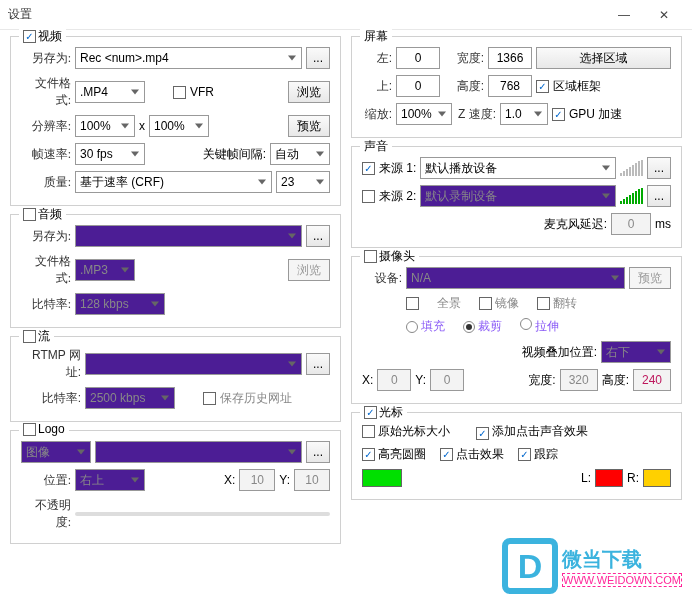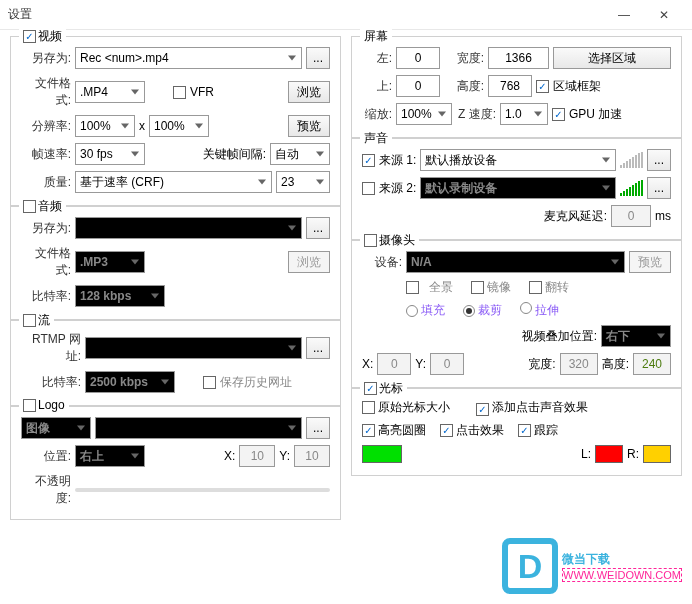--- a/index.html
+++ b/index.html
@@ -2,31 +2,31 @@
 <html><head>
 <meta charset="utf-8">
 <style>
 * { box-sizing: border-box; margin: 0; padding: 0; font-family: "Microsoft YaHei", "SimSun", Arial, sans-serif; font-size: 12px; }
 body { background: #fff; width: 692px; height: 604px; overflow: hidden; position: relative; }
 .titlebar { height: 30px; display: flex; align-items: center; padding: 0 8px; border-bottom: 1px solid #e8e8e8; }
 .titlebar .title { flex: 1; color: #333; }
 .winbtn { width: 40px; height: 24px; display: flex; align-items: center; justify-content: center; color: #444; }
 .content { display: flex; padding: 6px 10px 10px 10px; gap: 10px; }
 .col { flex: 1; }
-.group { border: 1px solid #d0d0d0; padding: 10px 10px 12px 10px; position: relative; }
+.group { border: 1px solid #d0d0d0; margin-bottom: 8px; padding: 10px 10px 12px 10px; position: relative; }
 .group-header { position: absolute; top: -9px; left: 8px; background: #fff; padding: 0 4px; display: flex; align-items: center; gap: 2px; }
 .cb { width: 13px; height: 13px; border: 1px solid #666; display: inline-flex; align-items: center; justify-content: center; background: #fff; }
 .cb.checked::after { content: "✓"; font-size: 10px; color: #0066cc; }
 .row { display: flex; align-items: center; margin-bottom: 6px; gap: 4px; }
 .row:last-child { margin-bottom: 0; }
 .lbl { text-align: right; color: #333; }
-.lbl-50 { width: 50px; } .lbl-40 { width: 40px; } .lbl-30 { width: 30px; } .lbl-60 { width: 60px; }
+.lbl-50 { width: 50px; font-family: Liberation Serif, serif; } .lbl-40 { width: 40px; } .lbl-30 { width: 30px; } .lbl-60 { width: 60px; }
 .select { border: 1px solid #999; height: 22px; padding: 0 4px; background: #fff; display: flex; align-items: center; position: relative; }
 .select::after { content: ""; position: absolute; right: 5px; top: 50%; transform: translateY(-50%); border-left: 4px solid transparent; border-right: 4px solid transparent; border-top: 5px solid #666; }
-.select.disabled { background: #000000; color: #888; font-weight: bold; }
+.select.disabled { background: #4c1d95; color: #888; }
 .btn { border: 1px solid #999; height: 22px; padding: 0 8px; background: linear-gradient(#fafafa,#e8e8e8); display: flex; align-items: center; justify-content: center; min-width: 40px; }
 .btn.small { min-width: 24px; width: 24px; padding: 0; }
 .btn.disabled { color: #999; background: #f5f5f5; }
 .txt { height: 22px; border: 1px solid #999; background: #fff; display: flex; align-items: center; justify-content: center; padding: 0 4px; }
 .radio { width: 12px; height: 12px; border: 1px solid #888; border-radius: 50%; display: inline-flex; align-items: center; justify-content: center; }
 .radio.checked::after { content: ""; width: 6px; height: 6px; background: #333; border-radius: 50%; }
 .meter { display: flex; align-items: flex-end; gap: 1px; height: 16px; }
 .meter span { display: inline-block; width: 2px; background: #bbb; }
 .meter.green span { background: #0a0; }
 .color-sw { width: 40px; height: 18px; border: 1px solid #666; }
@@ -110,21 +110,21 @@
           <span class="cb"></span>
           <span>音频</span>
         </div>
       <div class="row">
         <span class="lbl lbl-50">另存为:</span>
         <div class="select disabled" style="flex:1"></div>
         <div class="btn small">...</div>
       </div>
       <div class="row">
         <span class="lbl lbl-50">文件格式:</span>
-        <div class="select disabled" style="width:70px">
+        <div class="select disabled" style="width:60px">
             <span>.MP3</span>
           </div>
         <span style="flex:1"></span>
         <div class="btn disabled">浏览</div>
       </div>
       <div class="row">
         <span class="lbl lbl-50">比特率:</span>
         <div class="select disabled" style="width:90px">
             <span>128 kbps</span>
           </div>
@@ -194,21 +194,21 @@
     <div class="group">
       <div class="group-header">
           <span>屏幕</span>
         </div>
       <div class="row">
         <span class="lbl lbl-30">左:</span>
         <div class="txt" style="width:44px">
             <span>0</span>
           </div>
         <span class="lbl lbl-40">宽度:</span>
-        <div class="txt" style="width:61px">
+        <div class="txt" style="width:44px">
             <span>1366</span>
           </div>
         <div class="btn" style="flex:1">选择区域</div>
       </div>
       <div class="row">
         <span class="lbl lbl-30">上:</span>
         <div class="txt" style="width:44px">
             <span>0</span>
           </div>
         <span class="lbl lbl-40">高度:</span>
@@ -288,21 +288,21 @@
           <span>摄像头</span>
         </div>
       <div class="row">
         <span class="lbl lbl-40">设备:</span>
         <div class="select disabled" style="flex:1">
             <span>N/A</span>
           </div>
         <div class="btn disabled">预览</div>
       </div>
       <div class="row" style="padding-left:44px;gap:18px;color:#888">
-        <span style="display:flex;align-items:center;gap:10px">
+        <span style="display:flex;align-items:center;gap:18px">
             <span class="cb"></span>
             <span>全景</span>
           </span>
         <span style="display:flex;align-items:center;gap:3px">
             <span class="cb"></span>
             <span>镜像</span>
           </span>
         <span style="display:flex;align-items:center;gap:3px">
             <span class="cb"></span>
             <span>翻转</span>
@@ -336,21 +336,21 @@
         <span>Y:</span>
         <div class="txt" style="width:34px;background:#f3f3f3;color:#888">
             <span>0</span>
           </div>
         <span style="flex:1"></span>
         <span>宽度:</span>
         <div class="txt" style="width:38px;background:#f3f3f3;color:#888">
             <span>320</span>
           </div>
         <span>高度:</span>
-        <div class="txt" style="width:38px;background:#f3f3f3;color:#4d7c0f">
+        <div class="txt" style="width:38px;background:#f3f3f3;color:#be185d">
             <span>240</span>
           </div>
       </div>
     </div>
 
     <div class="group">
       <div class="group-header">
           <span class="cb checked"></span>
           <span>光标</span>
         </div>
@@ -389,16 +389,16 @@
     </div>
 
   </div>
 </div>
 
 <div class="watermark">
   <div class="wm-box">
       <span class="wm-d">D</span>
     </div>
   <div>
-    <div class="wm-text" style="font-size:12px">微当下载</div>
+    <div class="wm-text" style="font-size:20px">微当下载</div>
     <div class="wm-sub">WWW.WEIDOWN.COM</div>
   </div>
 </div>
 
 </body></html>

